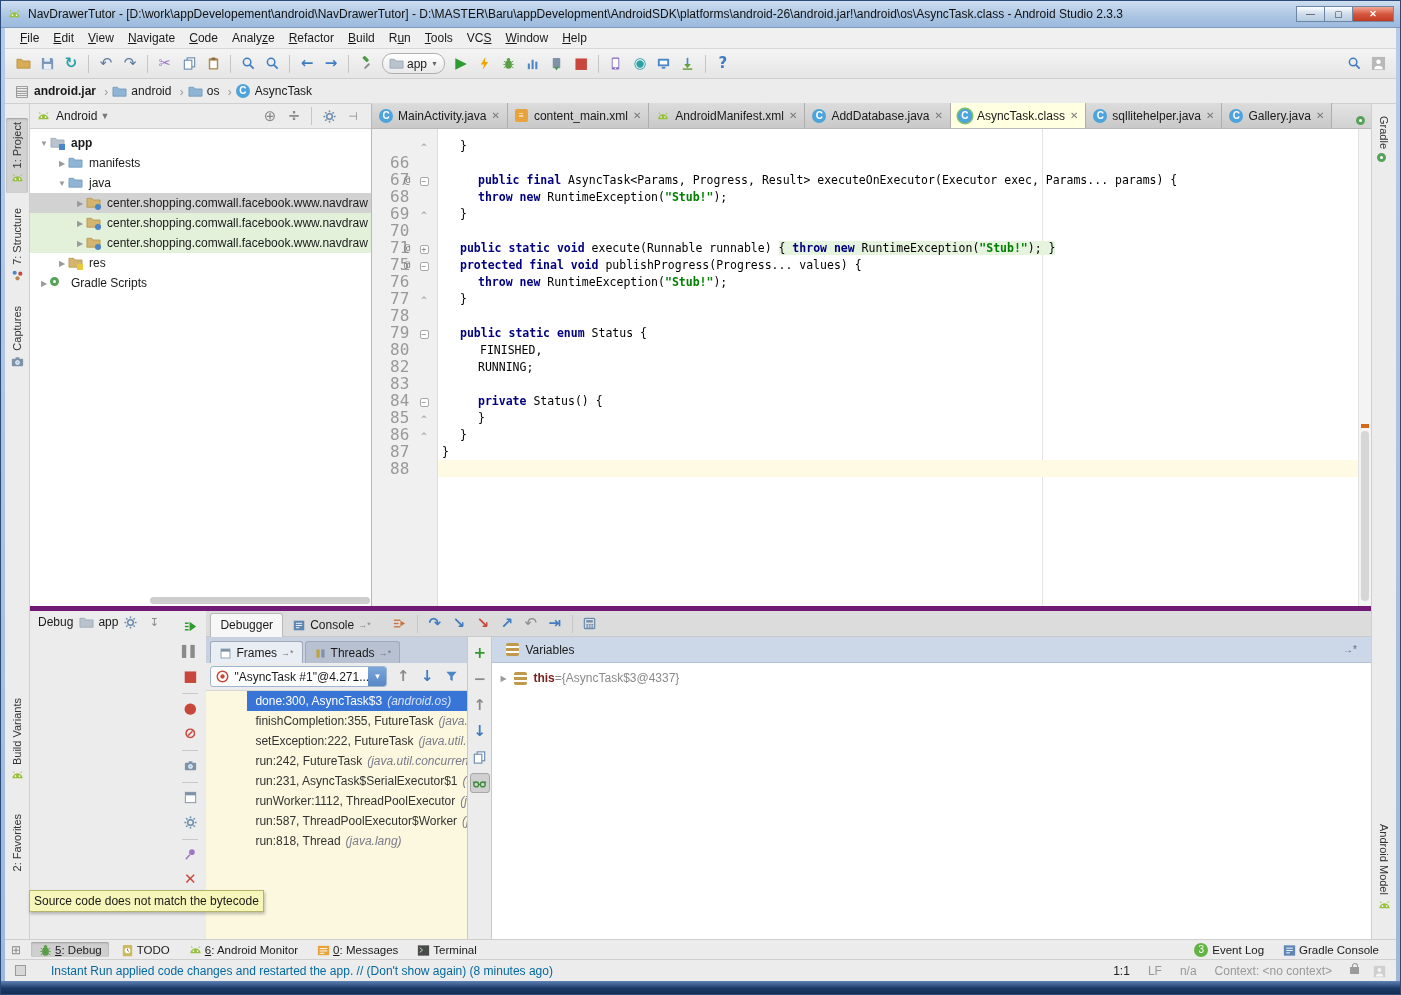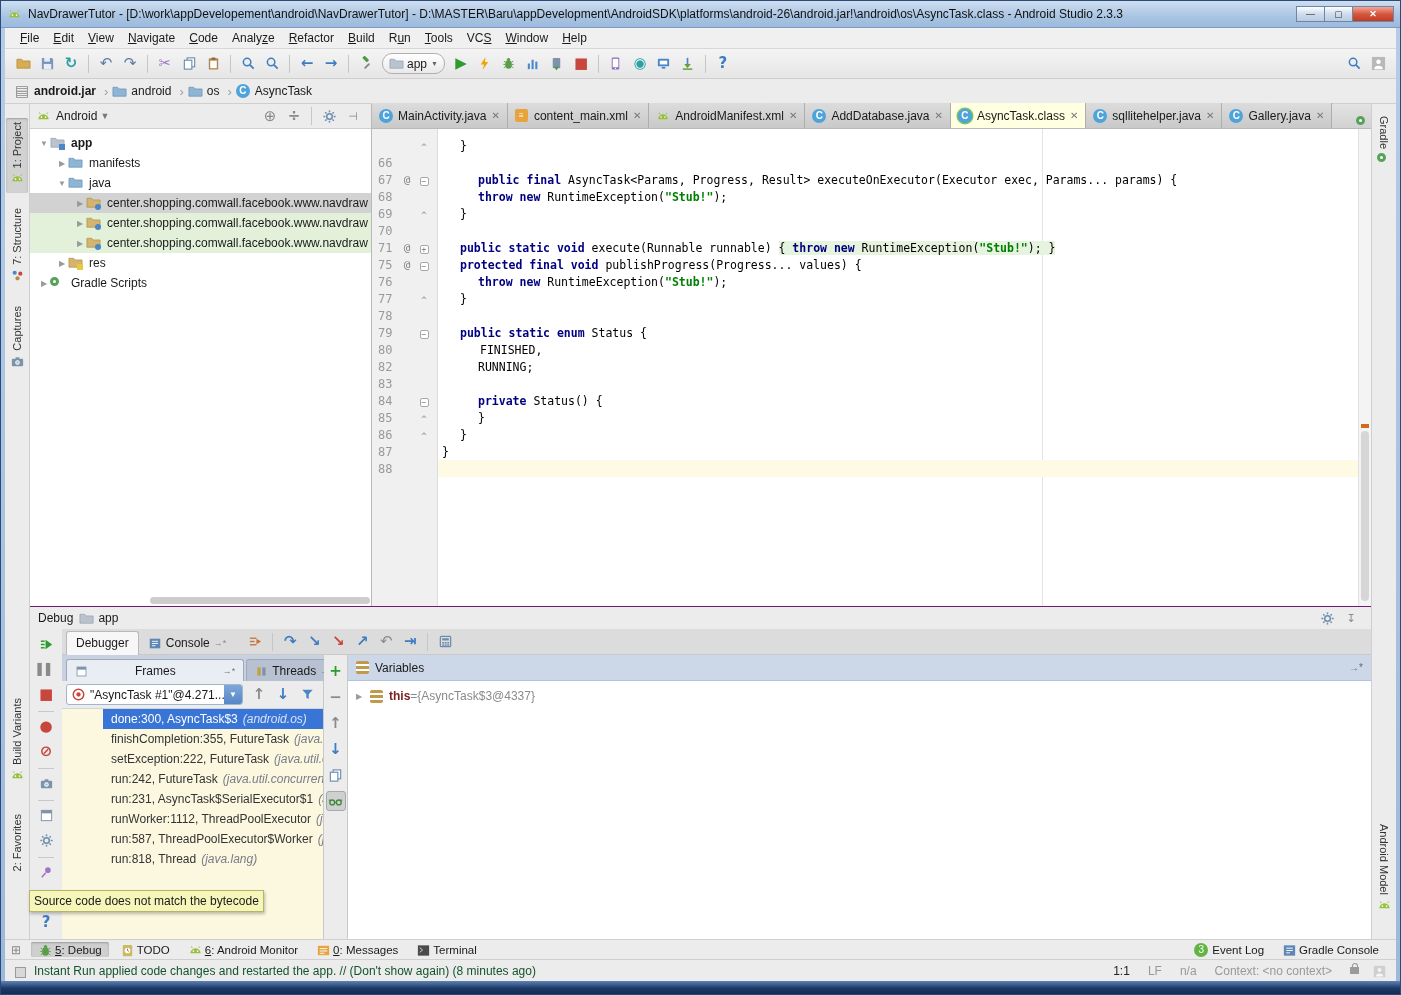--- a/index.html
+++ b/index.html
@@ -76,97 +76,97 @@
   .etab{height:25px;display:flex;align-items:center;padding:0 7px;border-right:1px solid #aeaeae;
         background:linear-gradient(#dcdcdc,#c9c9c9);font-size:12px;white-space:nowrap;}
   .etab.active{background:#ffffe1;}
   .etab .tlabel{margin:0 5px;}
   .etab .tclose{color:#777;font-size:10px;}
   #tabbar-right{margin-left:auto;display:flex;align-items:center;padding-right:6px;}
   #code-area{flex:1;display:flex;position:relative;min-height:0;background:#fff;}
   #code-scroll{flex:1;position:relative;overflow:hidden;}
   #code-lines{padding-top:8px;font-family:"DejaVu Sans Mono",monospace;font-size:11.5px;}
   .cline{height:17px;display:flex;align-items:center;position:relative;}
-  .cline .ln{width:26px;text-align:left;padding-left:6px;color:#999;font-family:"DejaVu Sans Mono",monospace;font-size:12px;
+  .cline .ln{width:26px;text-align:left;padding-left:18px;color:#999;font-family:"DejaVu Sans Mono",monospace;font-size:16px;
              position:absolute;left:-66px;}
   .cline .lat{position:absolute;left:-38px;width:14px;color:#808080;font-size:11px;text-align:center;}
   .cline .lfold{position:absolute;left:-20px;width:12px;text-align:center;}
   .fbox{display:inline-block;width:9px;height:9px;border:1px solid #a8a8a8;background:#fff;color:#777;
         font-size:8px;line-height:7px;text-align:center;border-radius:2px;}
   .fend{color:#a8a8a8;font-size:9px;font-weight:bold;}
   .lcode{white-space:pre;}
   .cline.cur{background:#fffae3;width:100%;}
   .k{color:#000080;font-weight:bold;} .p{color:#000;} .s{color:#008000;font-weight:bold;}
   .h{background:#e5f3df;}
   #gutter-cover{position:absolute;left:0;top:0;bottom:0;width:66px;background:#f0f0f0;border-right:1px solid #ddd;z-index:1;}
   #code-lines{position:relative;margin-left:66px;z-index:2;}
   #margin-line{position:absolute;left:670px;top:0;bottom:0;width:1px;background:#e3e3e3;z-index:0;}
   #vscroll{width:13px;flex:none;background:#f4f4f4;border-left:1px solid #e2e2e2;position:relative;}
   #vscroll .thumb{position:absolute;left:2px;right:2px;top:302px;height:170px;background:#d6d6d6;border-radius:4px;}
   #vscroll .mark{position:absolute;left:2px;width:8px;top:295px;height:4px;background:#d2691e;}
   
-  #debug{flex:1;border-top:1px solid #701a75;display:flex;flex-direction:column;background:#ececec;min-height:0;justify-content:center;}
+  #debug{flex:1;border-top:5px solid #701a75;display:flex;background:#ececec;min-height:0;justify-content:center;}
   #debug-header{height:22px;display:flex;align-items:center;padding:0 8px;}
   #debug-header .dh-label{margin-right:6px;}
   #debug-header .dh-mod{margin-left:5px;}
   #debug-header .dh-right{margin-left:auto;display:flex;align-items:center;}
   #debug-main{flex:1;display:flex;min-height:0;}
   #debug-vcol{width:32px;flex:none;display:flex;flex-direction:column;align-items:center;padding-top:4px;}
   .vbtn{width:22px;height:22px;display:flex;align-items:center;justify-content:center;margin-bottom:3px;border-radius:3px;}
   .vsep{width:16px;height:1px;background:#c9c9c9;margin:3px 0;}
   #debug-right{flex:1;display:flex;flex-direction:column;min-width:0;}
   #debug-tabsrow{height:26px;display:flex;align-items:center;border-bottom:1px solid #c9c9c9;background:#dcdcdc;}
   .dtab{height:24px;display:flex;align-items:center;padding:0 9px;margin-top:2px;font-size:12px;}
   .dtab.active{background:#f7f7f7;border:1px solid #b9b9b9;border-bottom:none;border-radius:3px 3px 0 0;}
   .dtab .suffix{color:#888;font-size:9px;margin-left:4px;}
   #step-icons{display:flex;align-items:center;margin-left:8px;}
   #debug-content{flex:1;display:flex;min-height:0;}
   #frames-pane{width:262px;flex:none;display:flex;flex-direction:column;border-right:1px solid #c9c9c9;min-height:0;}
   #frames-tabs{height:26px;background:#c7d1e0;display:flex;align-items:flex-end;padding-left:4px;}
   .ftab{height:22px;display:flex;align-items:center;padding:0 8px;font-size:12px;background:#b7c1d1;border:1px solid #9fa9ba;border-bottom:none;
         border-radius:3px 3px 0 0;margin-right:2px;}
-  .ftab.active{background:#e9eef5;gap:43px;}
+  .ftab.active{background:#e9eef5;}
   .ftab .suffix{color:#777;font-size:9px;margin-left:4px;}
   #thread-row{height:28px;background:#ececec;display:flex;align-items:center;padding:0 4px;border-bottom:1px solid #d5d5d5;}
   #thread-combo{flex:1;height:21px;background:#fff;border:1px solid #9fb6d0;border-radius:3px;display:flex;align-items:center;padding-left:4px;overflow:hidden;}
   #thread-combo .tc-label{white-space:nowrap;overflow:hidden;margin-left:4px;flex:1;}
   #thread-combo .tc-btn{width:18px;height:21px;background:linear-gradient(#7fa9dc,#5585c4);color:#fff;display:flex;align-items:center;
                         justify-content:center;font-size:8px;flex:none;border-radius:0 2px 2px 0;}
   #thread-row .tr-icons{display:flex;align-items:center;margin-left:4px;}
   #frames-list{flex:1;background:#fbf8df;overflow:hidden;}
   .frame-row{height:20px;display:flex;align-items:center;padding-left:8px;white-space:nowrap;overflow:hidden;font-size:12px;color:#333;margin-left:41px;}
   .frame-row .fpkg{color:#7a7a8a;font-style:italic;margin-left:5px;}
   .frame-row.sel{background:#3875d6;color:#fff;}
   .frame-row.sel .fpkg{color:#d8e2f5;}
   #mid-strip{width:24px;flex:none;background:#ececec;border-right:1px solid #c9c9c9;display:flex;flex-direction:column;align-items:center;padding-top:6px;}
   .sbtn{width:20px;height:20px;display:flex;align-items:center;justify-content:center;margin-bottom:6px;border-radius:3px;}
   .sbtn.pressed{background:#d0d0d0;border:1px solid #a8a8a8;}
   #vars-pane{flex:1;display:flex;flex-direction:column;min-width:0;}
-  #vars-header{height:26px;background:#ccd8e8;border-bottom:1px solid #b3c2d6;display:flex;align-items:center;padding:0 8px;}
+  #vars-header{height:26px;background:#ccd8e8;border-bottom:1px solid #b3c2d6;display:flex;align-items:center;padding:0 14px;}
   #vars-header .vh-right{margin-left:auto;color:#667;font-size:10px;}
   #vars-body{flex:1;background:#fff;padding:5px 0 0 8px;}
   .var-row{display:flex;align-items:center;height:20px;}
   .var-row .varrow{color:#9a9a9a;font-size:8px;width:14px;}
   .var-ic{width:13px;height:13px;margin-right:6px;background:repeating-linear-gradient(#c09A4a 0 3px,#fff 3px 5px);border-radius:2px;}
   .vthis{color:#7a2020;font-weight:bold;}
   .vval{color:#8a8a8a;}
   
   #tooltip{position:absolute;left:28px;top:889px;background:#f7f6ba;border:1px solid #b5b56a;padding:3px 4px;font-size:12px;z-index:60;
            box-shadow:1px 2px 3px rgba(0,0,0,.25);white-space:nowrap;}
   
   #bottombar{height:20px;background:#ececec;border-top:1px solid #cfcfcf;display:flex;align-items:center;padding:0 6px;font-size:11.5px;}
   .bb-item{display:flex;align-items:center;padding:1px 7px;margin-right:4px;border-radius:2px;}
   .bb-item.active{background:#cfcfcf;box-shadow:inset 0 1px 2px rgba(0,0,0,.25);}
   .bb-item .bic{width:13px;height:13px;margin-right:4px;}
   .bb-item u{text-decoration:underline;}
   #bb-right{margin-left:auto;display:flex;align-items:center;}
   .bb-badge{width:14px;height:14px;border-radius:50%;background:#62b543;color:#fff;font-size:10px;display:flex;align-items:center;justify-content:center;margin-right:4px;}
   #corner-ic{color:#8a8a8a;margin-right:10px;font-size:12px;}
   #statusbar{height:22px;background:#ececec;border-top:1px solid #cfcfcf;display:flex;align-items:center;padding:0 10px;font-size:12px;}
-  #status-msg{display:flex;align-items:flex-end;color:#14532d;}
+  #status-msg{display:flex;align-items:center;color:#0369a1;gap:17px;}
   #status-msg .sq{width:11px;height:11px;border:1px solid #9a9a9a;background:#d8d8d8;margin-right:8px;}
   #status-right{margin-left:auto;display:flex;align-items:center;color:#999;}
   #status-right .sr{margin-left:18px;}
   #status-right .sr.dark{color:#222;}
   .lock{width:9px;height:7px;background:#9a9a9a;position:relative;display:inline-block;margin-left:18px;}
   .lock::before{content:"";position:absolute;top:-4px;left:1.5px;width:4px;height:4px;border:1.5px solid #9a9a9a;border-bottom:none;border-radius:3px 3px 0 0;}
   .ring{display:inline-block;width:9px;height:9px;border:3px solid #57a25a;border-radius:50%;background:#fff;}
   .cicon{display:inline-block;width:14px;height:14px;border-radius:50%;background:#4da3dc;color:#fff;font-size:10px;font-weight:bold;
          text-align:center;line-height:14px;font-family:"Liberation Sans",sans-serif;}
   .cicon.classfile{box-shadow:0 0 0 1.5px #7fbf6a;}

